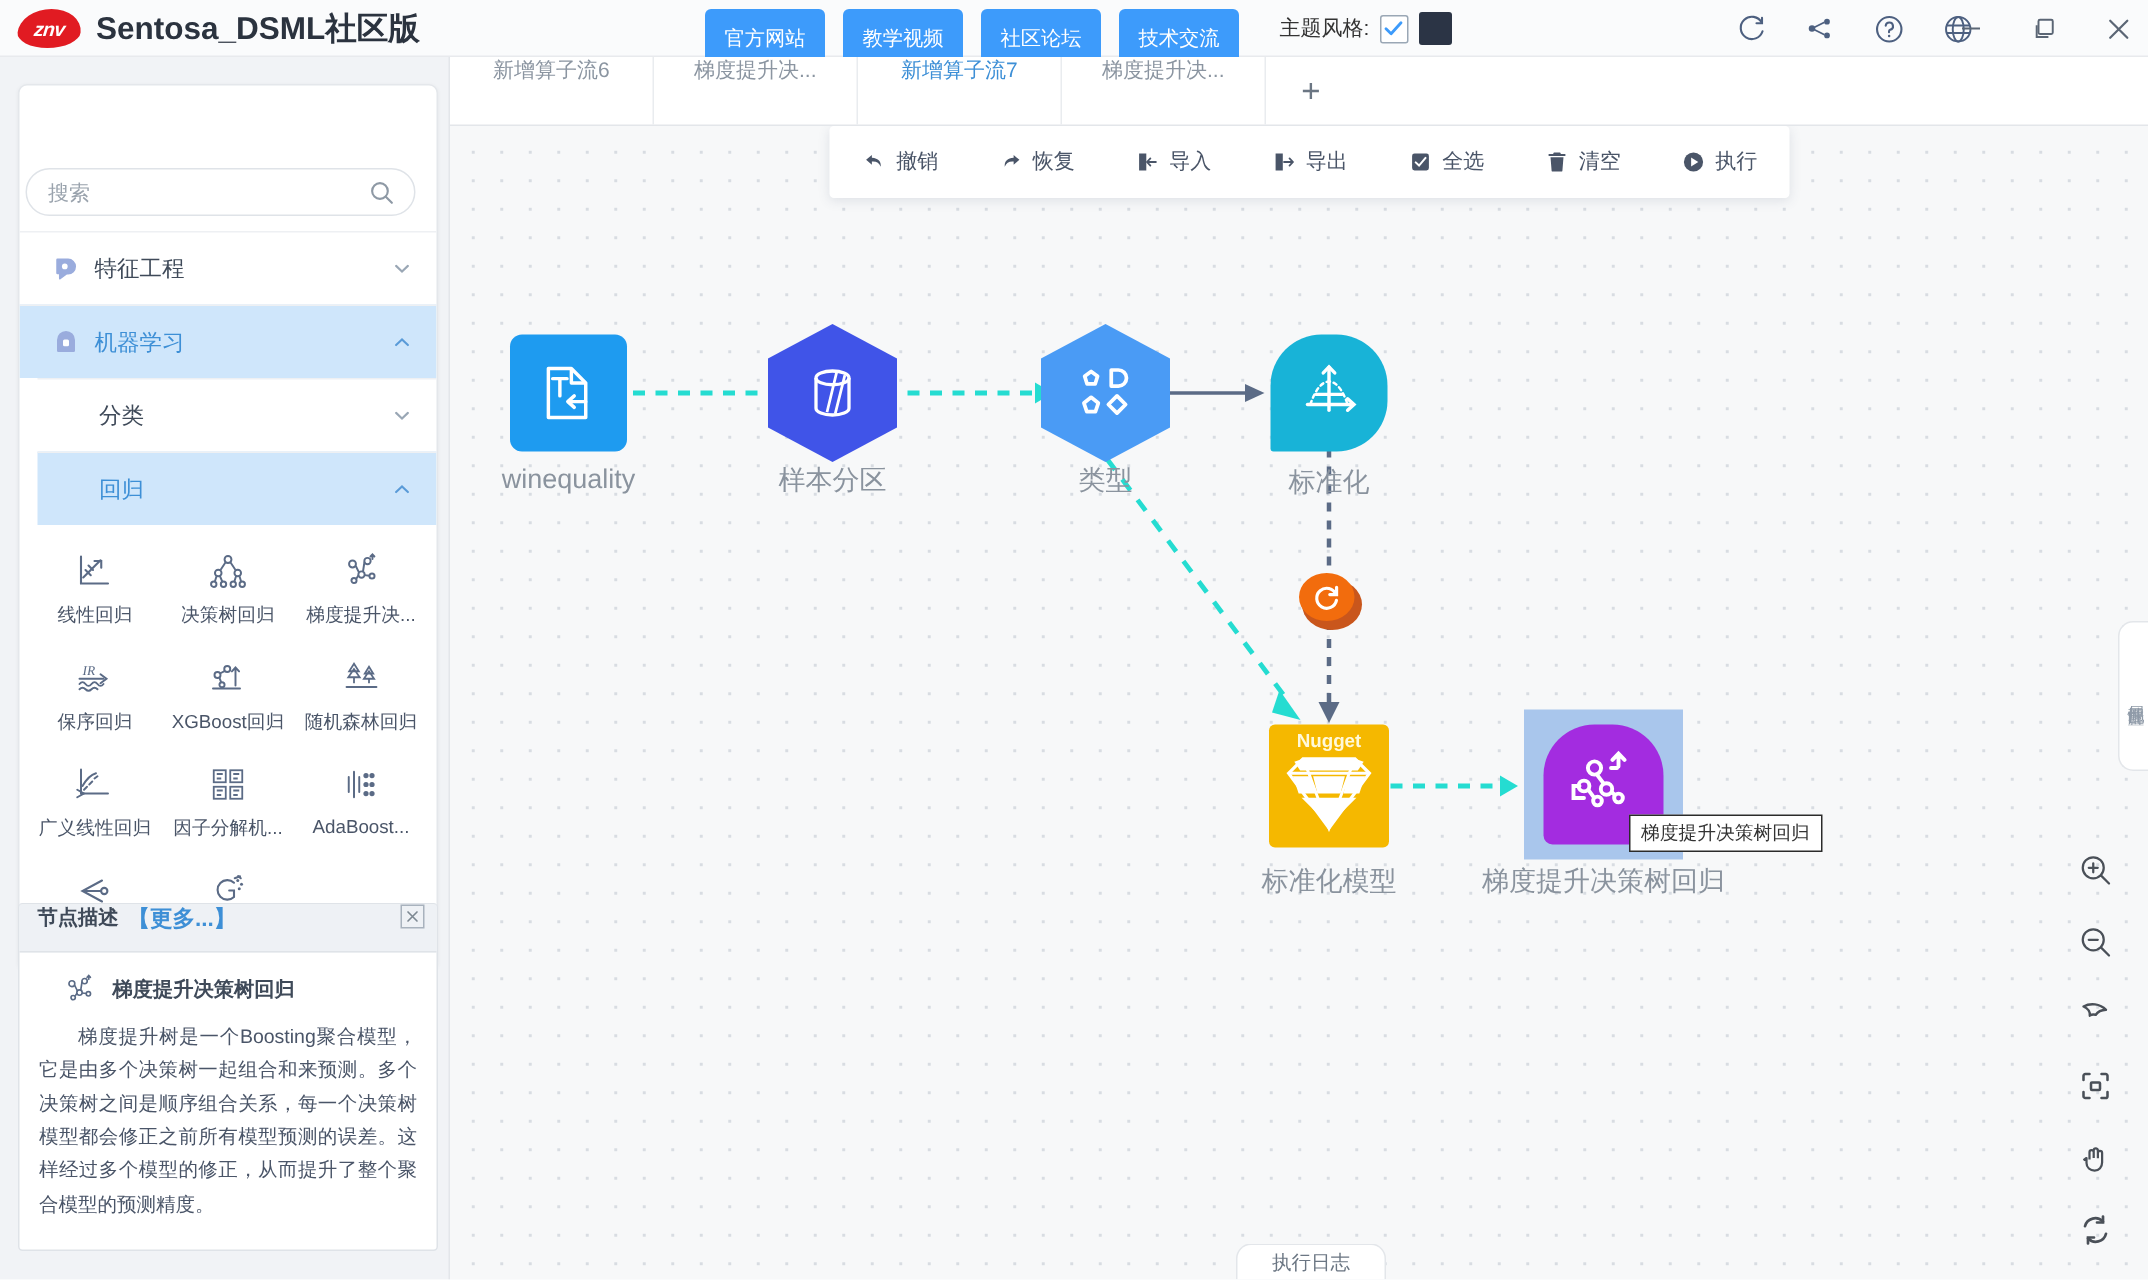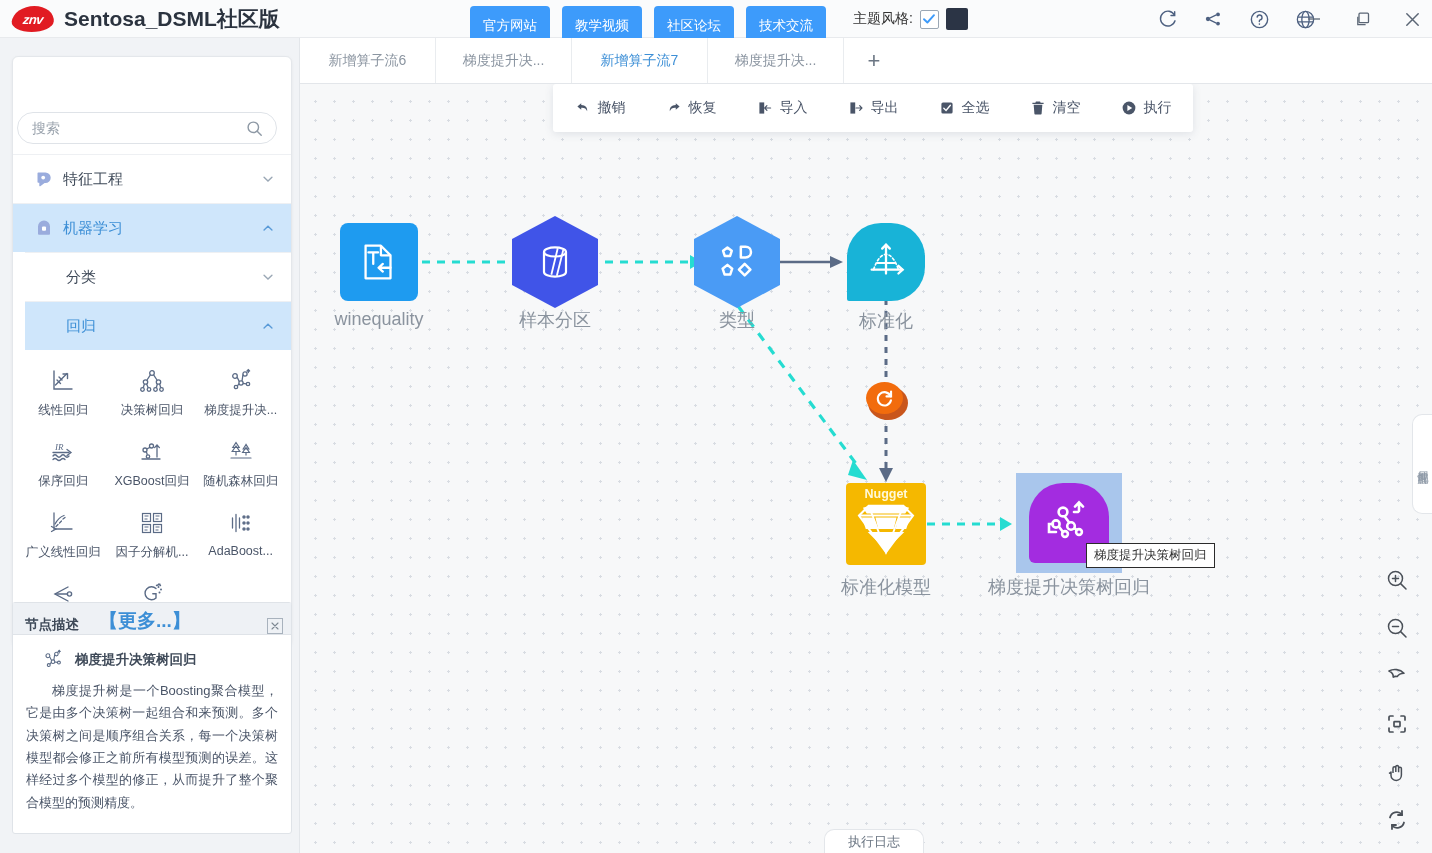--- a/index.html
+++ b/index.html
@@ -94,45 +94,45 @@
     overflow:hidden; text-overflow:ellipsis; max-width:88px;
   }
 
   
   .desc-card{
     position:absolute; left:12px; top:564px; width:280px; height:232px;
     background:#fff; border:1px solid #dfe3e8; border-radius:3px;
   }
   .desc-head{
     height:32px; background:#eef1f5; border-bottom:1px solid #dfe3e8;
-    display:flex; align-items:flex-end; padding:0 8px 0 12px; gap:20px;
+    display:flex; align-items:flex-start; padding:0 8px 0 12px; gap:6px;
   }
   .desc-head .dh-t{ font-size:13.5px; color:#3f4a59; font-weight:bold;}
-  .desc-head .dh-m{ font-size:19px; color:#3d8fd6; font-weight:bold; cursor:pointer;margin-top:12px;}
+  .desc-head .dh-m{ font-size:15px; color:#3d8fd6; font-weight:bold; cursor:pointer;}
   .desc-head .dh-x{
     margin-left:auto; width:16px;height:16px;border:1px solid #a8b2bd;
     display:flex;align-items:center;justify-content:center;color:#7d8892;
     font-size:11px; cursor:pointer; line-height:1;
   }
   .desc-body{ padding:14px 13px 0 13px; }
   .desc-title-row{ display:flex; align-items:center; gap:11px; padding-left:16px;}
   .desc-title-row .dti{ color:#5b6b86; display:flex;}
   .desc-title-row .dtt{ font-size:13.5px; color:#3f4a59; font-weight:bold;}
   .desc-text{
     margin-top:9px; font-size:13px; line-height:1.72; color:#4a5568;
     text-indent:2em; text-align:justify;
   }
 
   
   #tabsbar{
     position:absolute; left:300px; top:38px; width:1132px; height:46px;
     background:#fff; border-bottom:1px solid #e3e6ea; display:flex; align-items:stretch;
   }
   .tab{
-    min-width:136px; display:flex; align-items:center; justify-content:center;
+    min-width:136px; display:flex; justify-content:center;
     font-size:14px; color:#8b95a1; cursor:pointer; border-right:1px solid #e9ecef;
     padding:0 14px;
   }
   .tab.active{ color:#3d8fd6; }
   .tab-add{
     width:60px; display:flex; align-items:center; justify-content:center;
     color:#6b7683; font-size:22px; cursor:pointer;
   }
 
   

